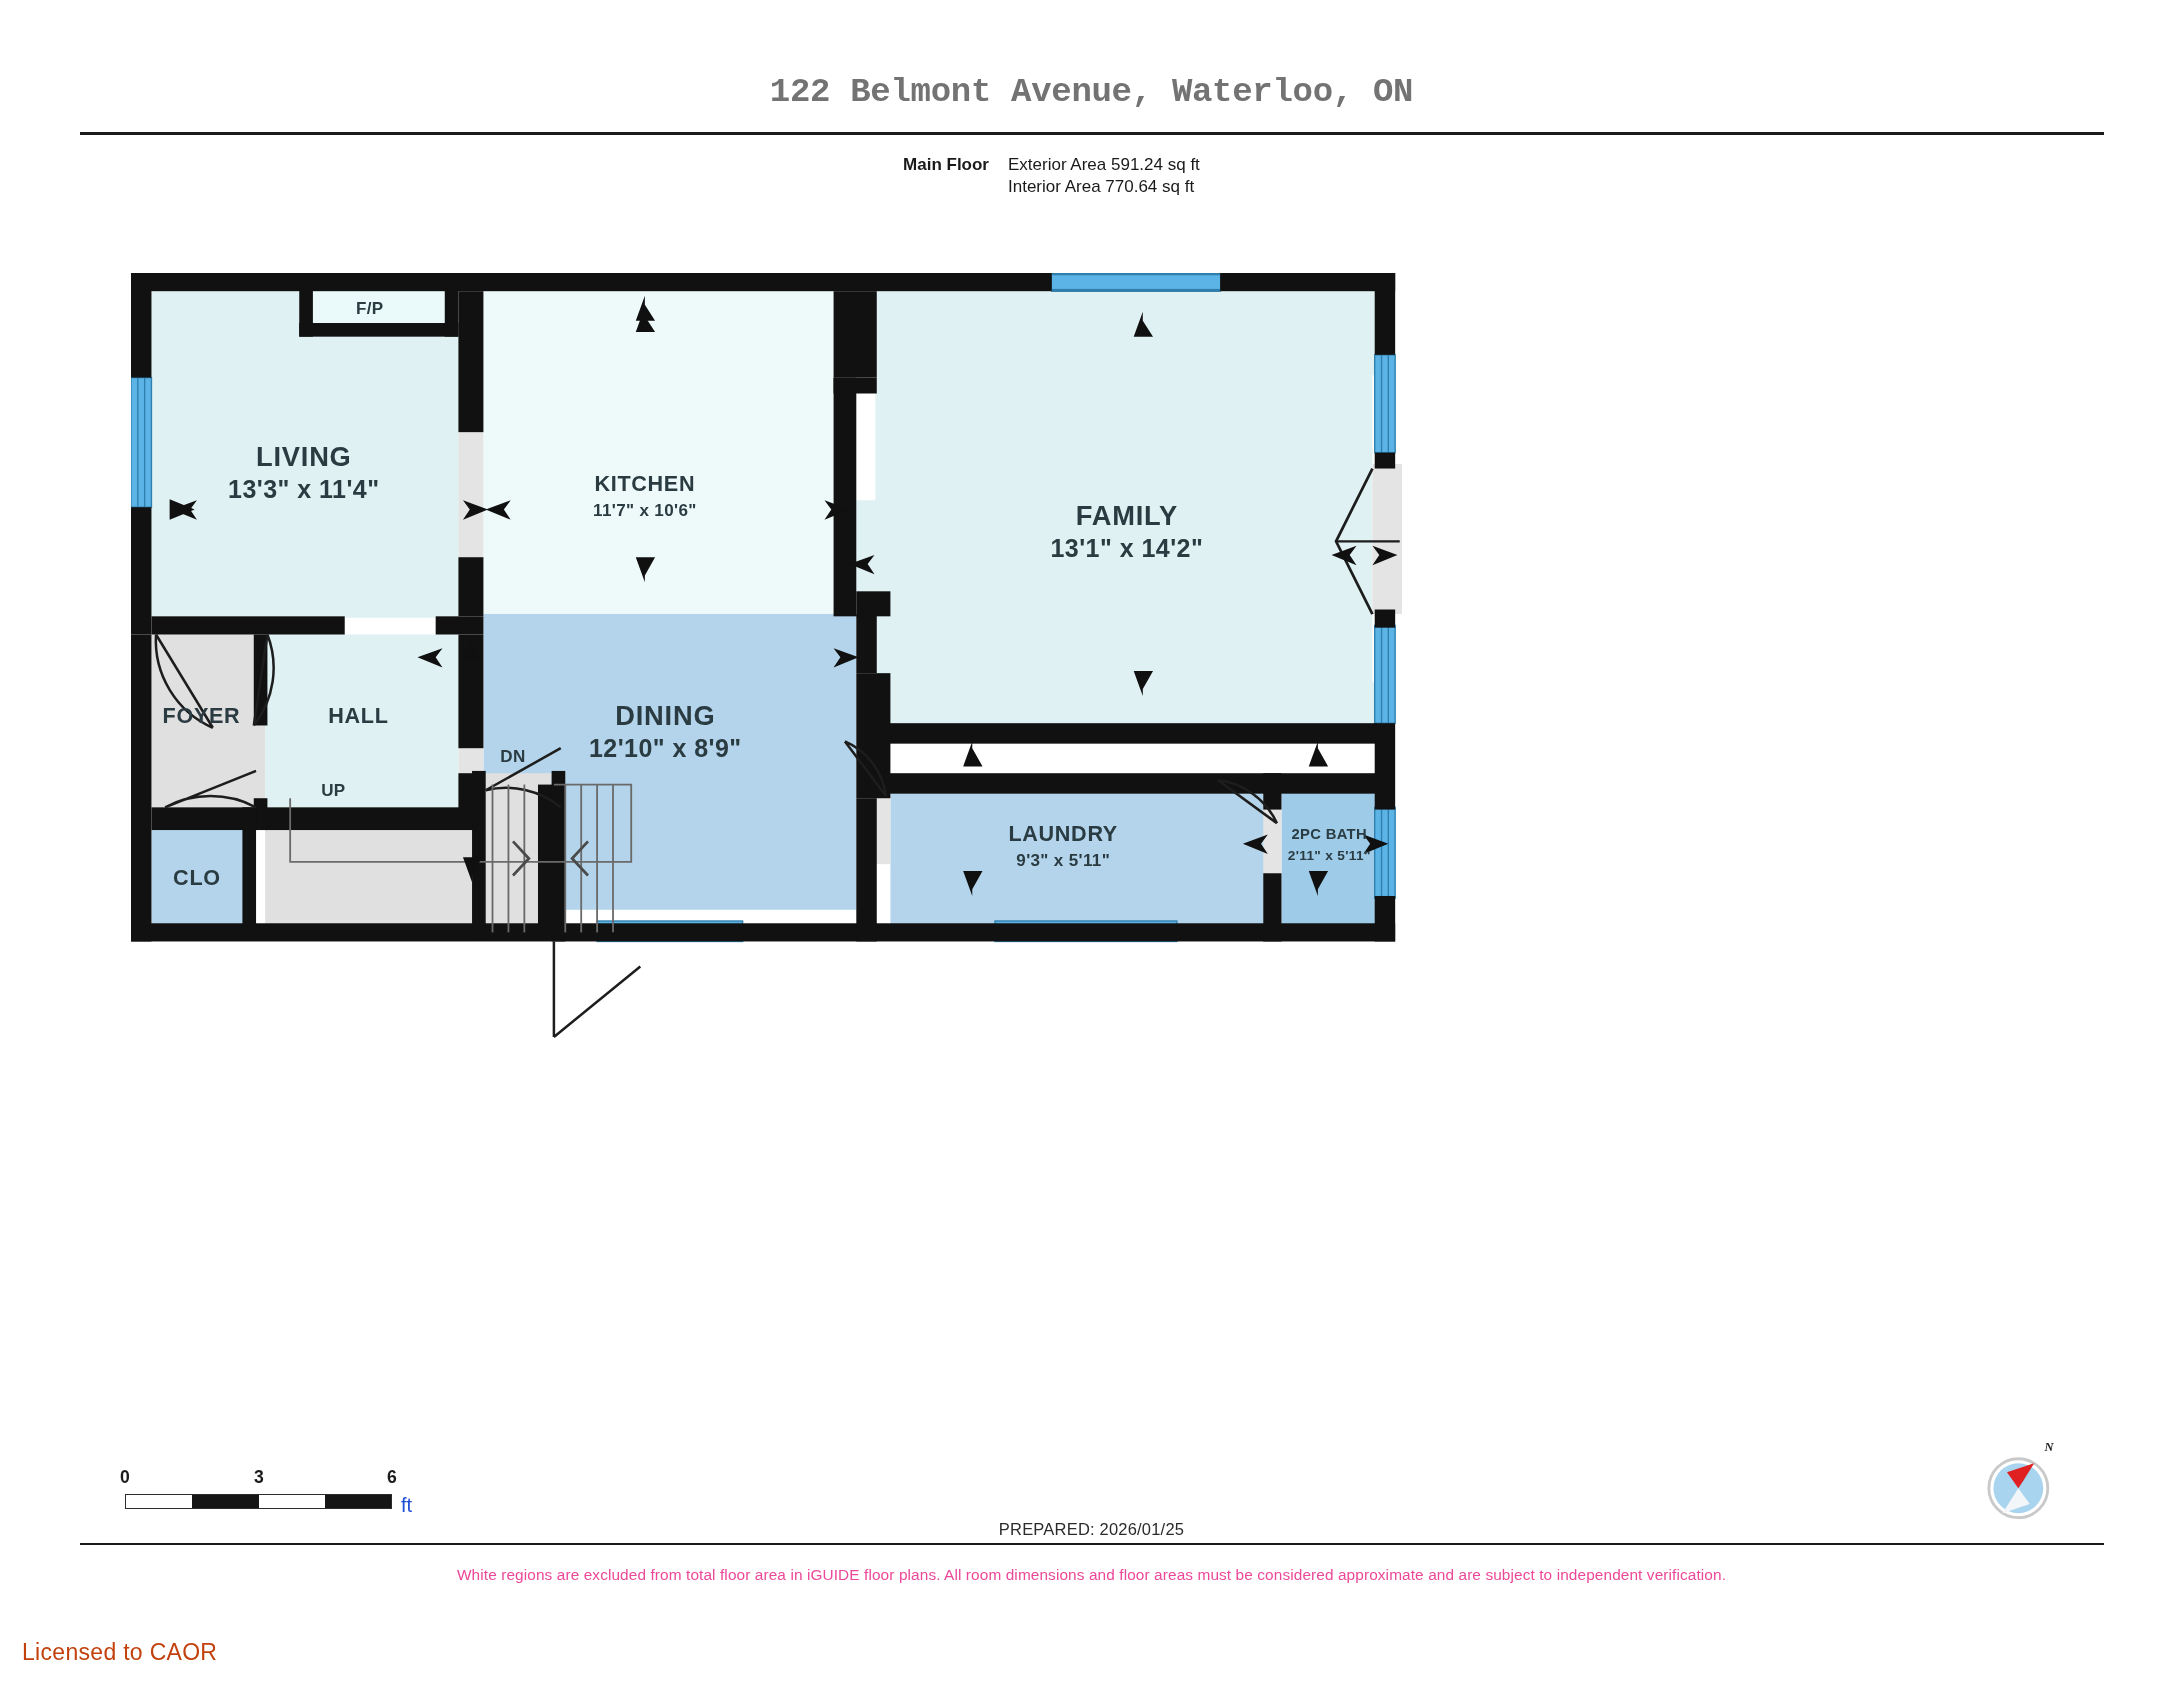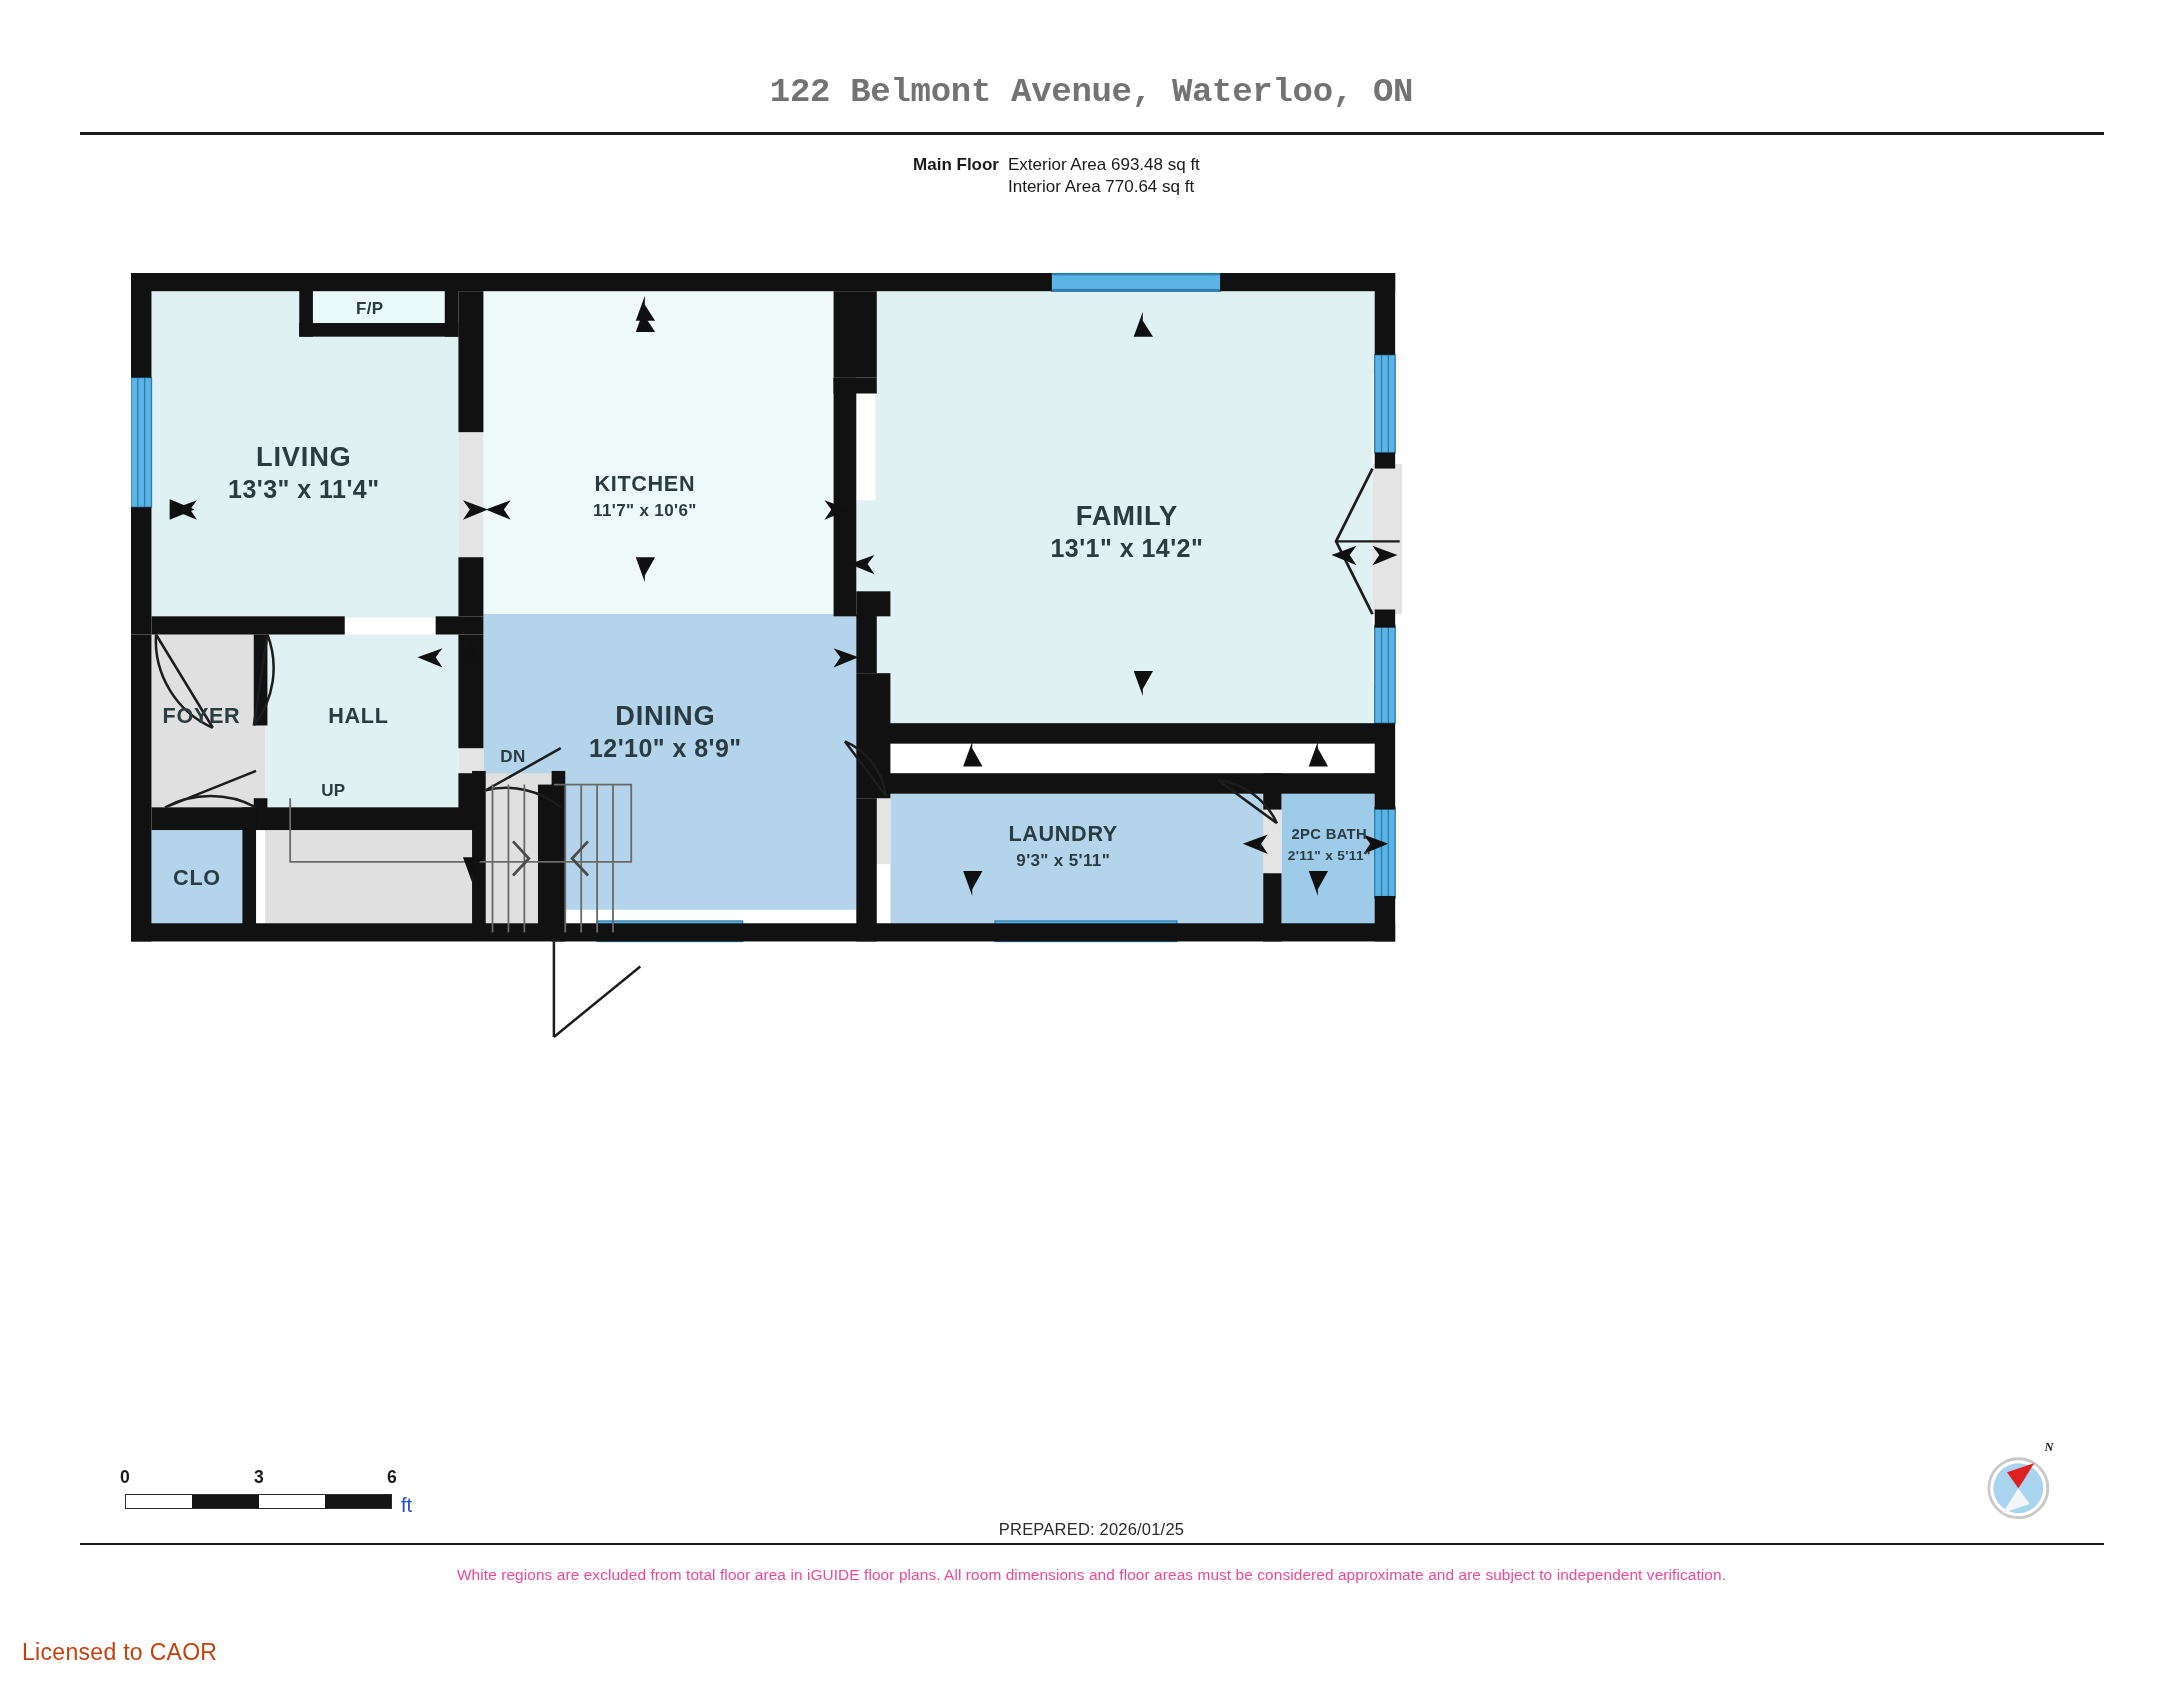--- a/index.html
+++ b/index.html
@@ -49,21 +49,21 @@
     display: block;
     font-size: 17px;
     line-height: 1.32;
     white-space: nowrap;
   }
   .summary-row .sum-label {
     display: inline-block;
     width: 117px;
     text-align: right;
     font-weight: bold;
-    padding-right: 9px;
+    padding-right: 19px;
     box-sizing: border-box;
   }
   .summary-row .sum-value {
     display: inline-block;
     width: 284px;
     text-align: left;
   }
   .summary-row.second .sum-label { visibility: hidden; }
 
   
@@ -175,21 +175,21 @@
   }
 </style>
 </head>
 <body>
 
 <div id="page-title">122 Belmont Avenue, Waterloo, ON</div>
 <div id="title-rule"></div>
 
 <div id="floor-summary">
   <span class="summary-row">
-    <span class="sum-label">Main Floor</span><span class="sum-value">Exterior Area 693.48 sq ft</span>
+    <span class="sum-label">Main Floor</span><span class="sum-value">Exterior Area 591.24 sq ft</span>
   </span>
   <span class="summary-row second">
     <span class="sum-label">Main Floor</span><span class="sum-value">Interior Area 770.64 sq ft</span>
   </span>
 </div>
 
 <div id="floorplan-wrap">
 <svg id="floorplan-svg" viewBox="0 0 1710 950" xmlns="http://www.w3.org/2000/svg">
 
   <g>

